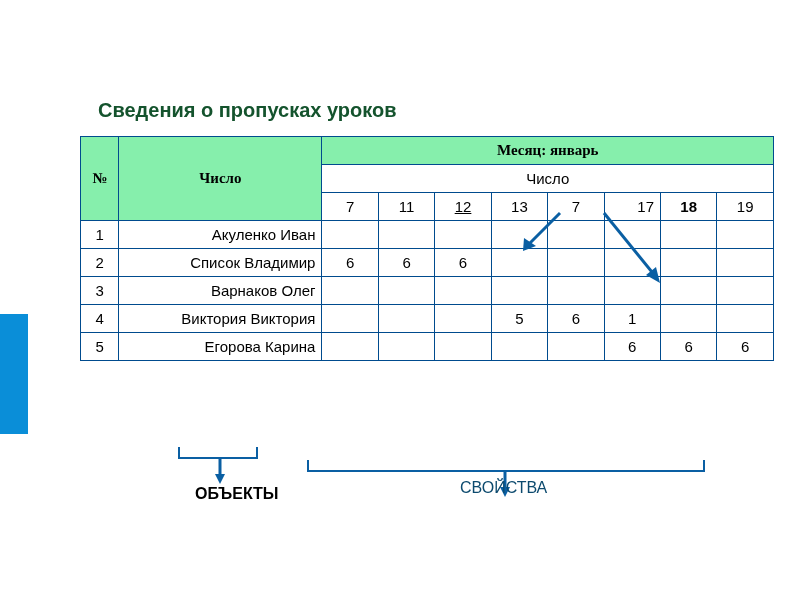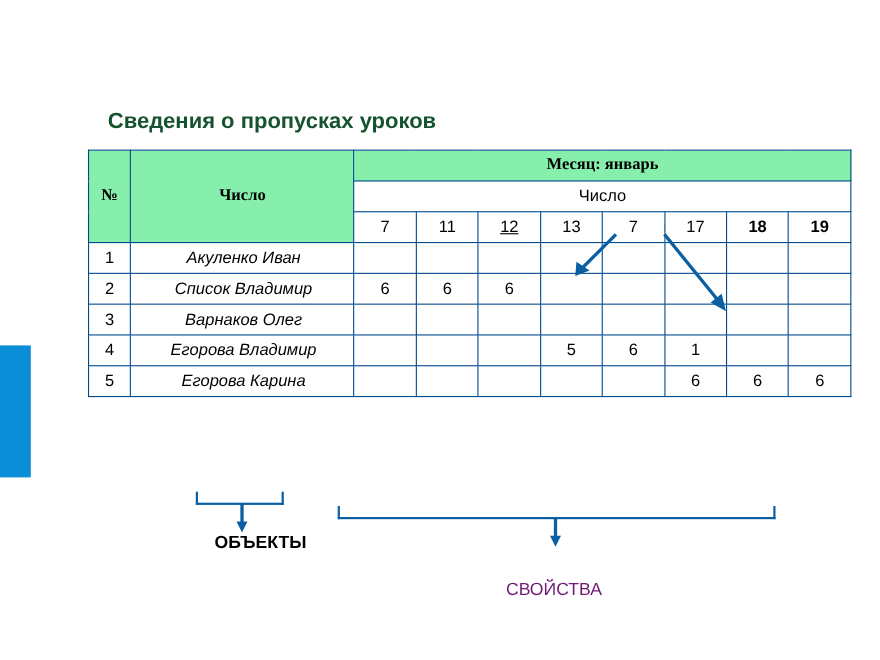--- a/index.html
+++ b/index.html
@@ -5,29 +5,29 @@
   * { margin: 0; padding: 0; box-sizing: border-box; }
   body { font-family: Arial, sans-serif; background: #fff; width: 800px; height: 600px; position: relative; overflow: hidden; }
   .title { text-align: center; font-size: 34px; font-weight: bold; color: #0a5fa3; margin-top: 18px; line-height: 1.15; }
   .subtitle { font-size: 20px; font-weight: bold; color: #14532d; margin: 42px 0 14px 98px; }
   .side-bar { position: absolute; left: 0; top: 314px; width: 28px; height: 120px; background: #0a8ed8; }
   .table-wrap { margin-left: 80px; margin-right: 26px; position: relative; }
   table { border-collapse: collapse; width: 100%; table-layout: fixed; }
   th, td { border: 1px solid #004b8e; font-size: 15px; padding: 5px 6px; height: 28px; }
   th { font-weight: bold; text-align: center; }
   td { text-align: center; }
-  td.name { text-align: center; padding-left: 8px; font-style: italic; }
+  td.name { text-align: right; padding-left: 8px; }
   .hdr-light { background: #86efac; font-family: Liberation Serif, serif; }
   .hdr-white { background: #fff; }
   col.col-num { width: 34px; }
   col.col-name { width: 180px; }
   col.col-day { width: 50px; }
   .top-label { position: absolute; top: 200px; left: 550px; font-size: 16px; font-weight: bold; color: #000; }
   .bottom-label-left { position: absolute; top: 485px; left: 195px; font-size: 16px; font-weight: bold; color: #000; }
-  .bottom-label-right { position: absolute; top: 528px; left: 460px; font-size: 16px; color: #701a75; }
+  .bottom-label-right { position: absolute; top: 479px; left: 460px; font-size: 16px; color: #0c4a6e; }
   .bracket { position: absolute; border: 2px solid #0a5fa3; border-top: none; height: 12px; }
   .bracket.small { top: 447px; left: 178px; width: 80px; }
   .bracket.big { top: 460px; left: 307px; width: 398px; }
   svg.arrow { position: absolute; overflow: visible; }
   .arrow path, .arrow line { stroke: #0a5fa3; stroke-width: 3; fill: none; }
   .arrow polygon { fill: #0a5fa3; }
 </style>
 </head>
 <body>
 
@@ -63,23 +63,23 @@
       </tr>
       <tr>
         <th colspan="8" class="hdr-white" style="font-weight:normal">Число</th>
       </tr>
       <tr id="days-row">
           <th class="hdr-white" style="font-weight: normal;">7</th>
           <th class="hdr-white" style="font-weight: normal;">11</th>
           <th class="hdr-white" style="font-weight: normal; text-decoration: underline;">12</th>
           <th class="hdr-white" style="font-weight: normal;">13</th>
           <th class="hdr-white" style="font-weight: normal;">7</th>
-          <th class="hdr-white" style="font-weight: normal;">17</th>
+          <th class="hdr-white" style="font-weight: normal; text-align: right;">17</th>
           <th class="hdr-white" style="font-weight: bold;">18</th>
-          <th class="hdr-white" style="font-weight: bold;">19</th>
+          <th class="hdr-white" style="font-weight: normal;">19</th>
         </tr>
     </thead>
     <tbody id="tbody">
         <tr>
           <td>1</td>
           <td class="name">Акуленко Иван</td>
           <td></td>
           <td></td>
           <td></td>
           <td></td>
@@ -107,21 +107,21 @@
           <td></td>
           <td></td>
           <td></td>
           <td></td>
           <td></td>
           <td></td>
           <td></td>
         </tr>
         <tr>
           <td>4</td>
-          <td class="name">Егорова Владимир</td>
+          <td class="name">Виктория Виктория</td>
           <td></td>
           <td></td>
           <td></td>
           <td>5</td>
           <td>6</td>
           <td>1</td>
           <td></td>
           <td></td>
         </tr>
         <tr>

